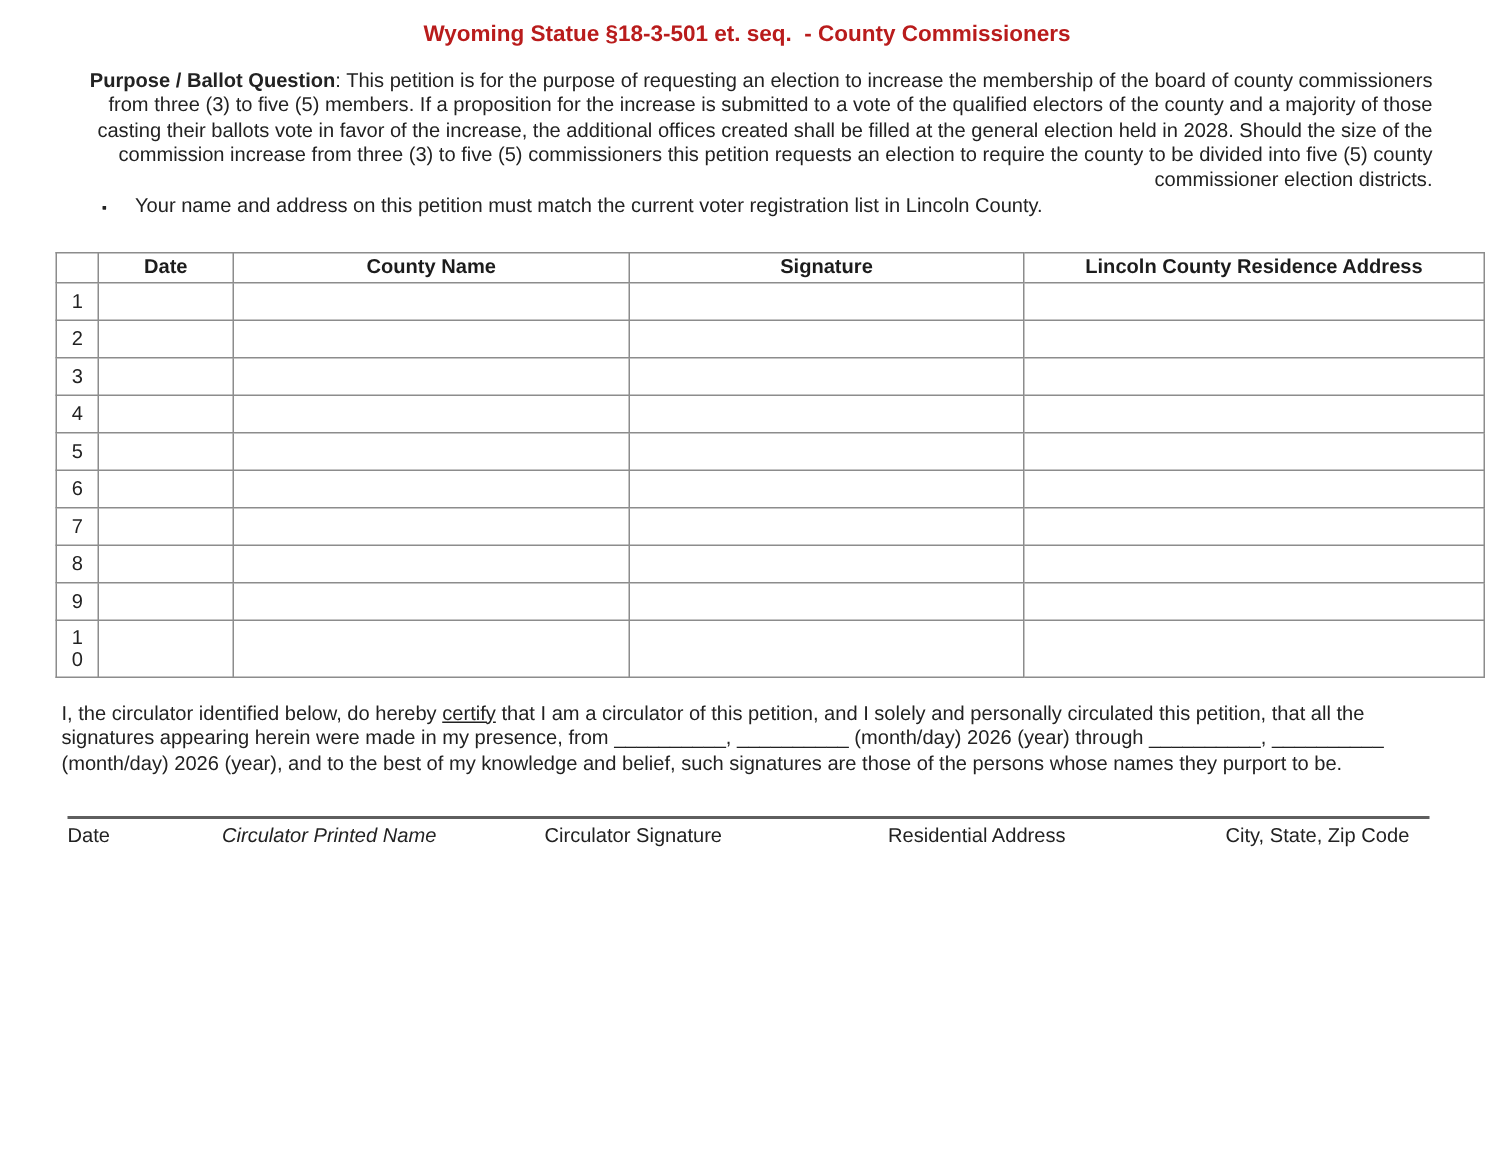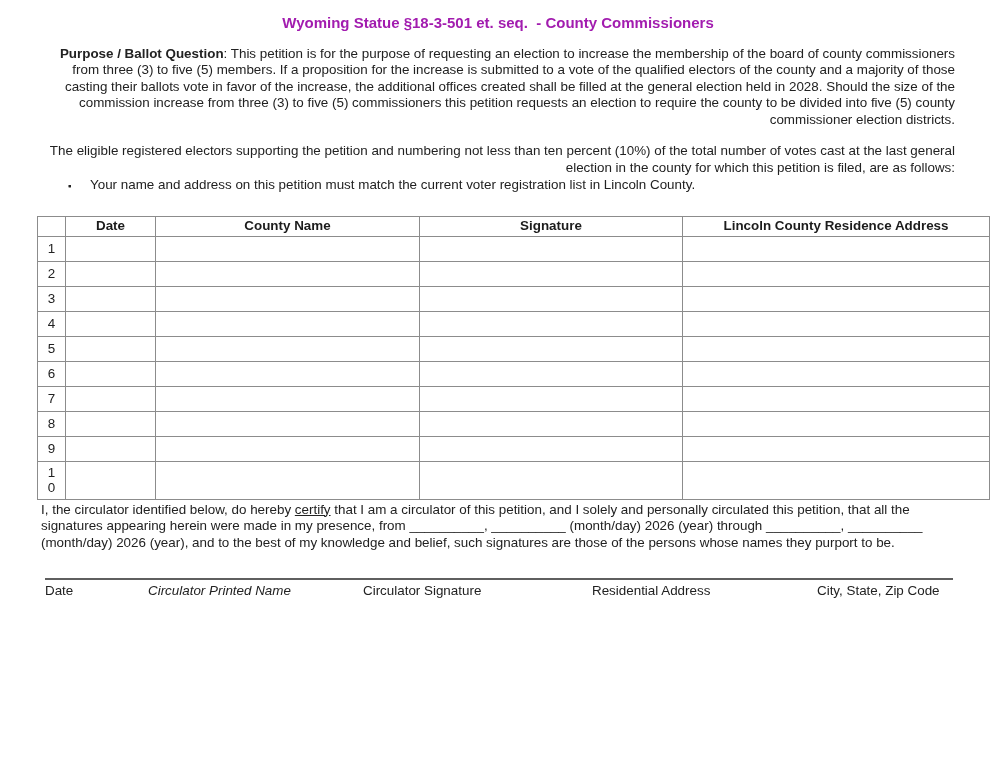--- a/index.html
+++ b/index.html
@@ -14,21 +14,21 @@
     line-height: 16.5px;
     color: #222222;
     overflow: hidden;
   }
   .doc-title {
     margin-top: 15px;
     text-align: center;
     font-size: 15px;
     font-weight: bold;
     white-space: pre-wrap;
-    color: #a21caf;
+    color: #b91c1c;
   }
   .para { margin: 14px 41px 0 41px; text-align: right; }
   .para-gap { margin-top: 15px; }
   .bold { font-weight: bold; }
   .instr-heading { margin: 14px 41px 0 41px; }
   .bullet-list { margin: 1px 41px 0 41px; list-style: none; }
   .bullet-item { position: relative; padding-left: 49px; margin-top: 1px; }
   .bullet-glyph {
     position: absolute;
     left: 27px;
@@ -55,21 +55,21 @@
     text-align: center;
     color: #1c1c1c;
   }
   table.sig-table tbody td { height: 25px; }
   table.sig-table tbody tr.tall td { height: 38px; }
   td.cell-num {
     text-align: center;
     white-space: pre-line;
     line-height: 15px;
   }
-  .certification { margin: 2px 41px 0 41px; }
+  .certification { margin: 16px 41px 0 41px; }
   .underlined { text-decoration: underline; }
   .circulator-rule {
     position: relative;
     margin: 27px 0 0 45px;
     width: 908px;
     height: 22px;
     border-top: 2px solid #5f5f5f;
   }
   .circ-label { position: absolute; top: 3px; white-space: nowrap; }
   .circ-label-0 { left: 0px; }
@@ -80,21 +80,20 @@
 </style>
 </head>
 <body>
 
 <div class="page">
 
   <div class="doc-title">Wyoming Statue §18-3-501 et. seq.  - County Commissioners</div>
 
   <p class="para"><span class="bold">Purpose / Ballot Question</span><span>: This petition is for the purpose of requesting an election to increase the membership of the board of county commissioners from three (3) to five (5) members. If a proposition for the increase is submitted to a vote of the qualified electors of the county and a majority of those casting their ballots vote in favor of the increase, the additional offices created shall be filled at the general election held in 2028. Should the size of the commission increase from three (3) to five (5) commissioners this petition requests an election to require the county to be divided into five (5) county commissioner election districts.</span></p>
 
-  <p class="para para-gap">The eligible registered electors supporting the petition and numbering not less than ten percent (10%) of the total number of votes cast at the last general election in the county for which this petition is filed, are as follows:</p>
 
 
   <ul class="bullet-list">
     <li class="bullet-item"><span class="bullet-glyph">▪</span></li>
     <li class="bullet-item"><span class="bullet-glyph">▪</span><span>Your name and address on this petition must match the current voter registration list in Lincoln County.</span></li>
   </ul>
 
   <table class="sig-table">
     <colgroup>
       <col style="width:28px">

